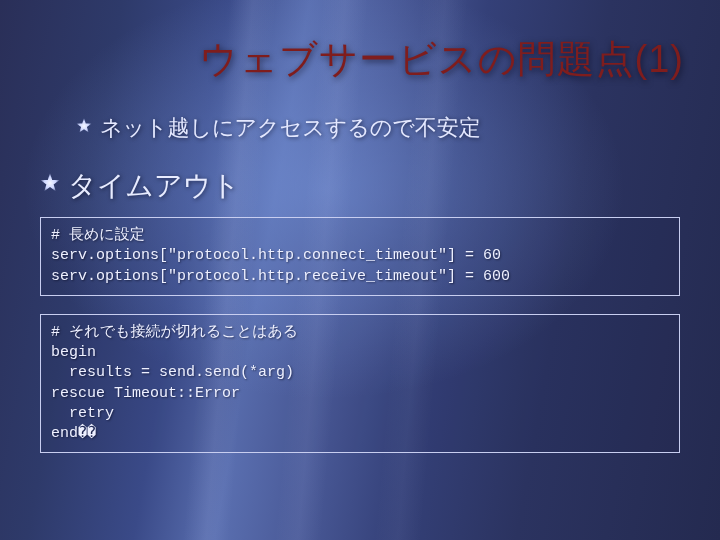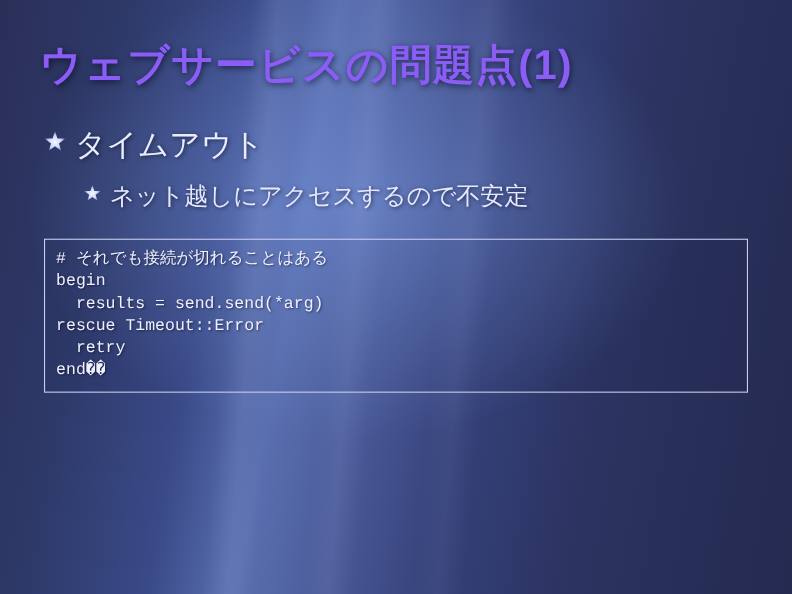--- a/index.html
+++ b/index.html
@@ -30,23 +30,23 @@
       linear-gradient(95deg, rgba(255,255,255,0) 55%, rgba(200,210,255,0.06) 58%, rgba(255,255,255,0) 61%);
     pointer-events: none;
   }
   .slide {
     position: relative;
     width: 100%; height: 100%;
     padding: 28px 36px 0 36px;
   }
   .title {
     font-size: 38px;
-    font-weight: 700;
-    color: #8b5cf6;
-    text-align: left;
+    font-weight: 400;
+    color: #7f1d1d;
+    text-align: right;
     margin: 6px 0 28px 0;
     letter-spacing: 1px;
     text-shadow: 1px 2px 6px rgba(0,0,20,0.6);
   }
   .bullet {
     display: flex;
     align-items: flex-start;
     gap: 8px;
     margin-left: 4px;
     margin-bottom: 12px;
@@ -95,30 +95,33 @@
     text-shadow: 1px 1px 2px rgba(0,0,20,0.5);
   }
 </style>
 </head>
 <body>
 
 <div class="slide">
 
   <h1 class="title">ウェブサービスの問題点(1)</h1>
 
+  <div class="bullet bullet-2">
+    <span class="star"></span>
+    <span class="text">ネット越しにアクセスするので不安定</span>
+  </div>
+
   <div class="bullet bullet-1">
     <span class="star"></span>
     <span class="text">タイムアウト</span>
   </div>
 
-  <div class="bullet bullet-2">
-    <span class="star"></span>
-    <span class="text">ネット越しにアクセスするので不安定</span>
-  </div>
-
+  <div class="codebox"># 長めに設定
+serv.options["protocol.http.connect_timeout"] = 60
+serv.options["protocol.http.receive_timeout"] = 600</div>
 
   <div class="codebox"># それでも接続が切れることはある
 begin
   results = send.send(*arg)
 rescue Timeout::Error
   retry
 end��</div>
 
 </div>
 

